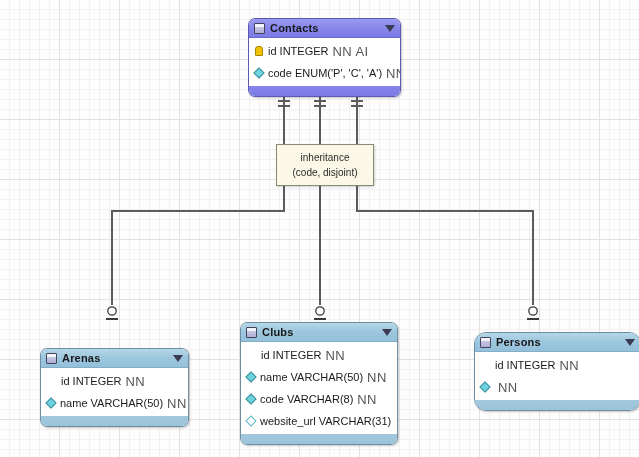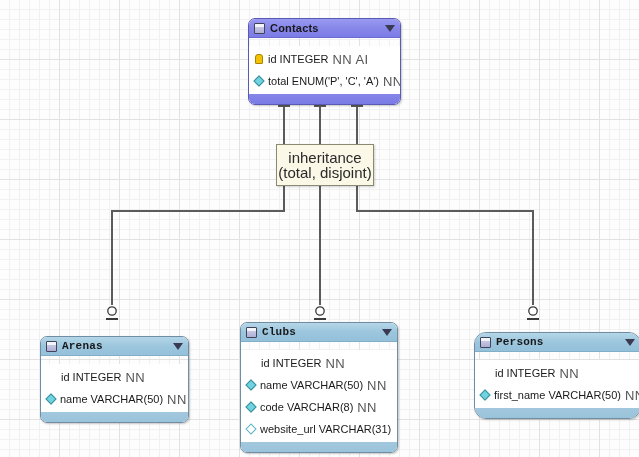--- a/index.html
+++ b/index.html
@@ -84,21 +84,20 @@
     width: 0;
     height: 0;
     border-left: 5px solid transparent;
     border-right: 5px solid transparent;
     border-top: 7px solid #3a3a52;
     margin-left: 4px;
   }
   .tbl-body {
     background: #ffffff;
     padding: 2px 0 2px 0;
-    margin-top: 8px;
   }
   .fld {
     height: 22px;
     display: flex;
     align-items: center;
     padding: 0 6px;
     box-sizing: border-box;
     font-size: 11px;
     color: #1a1a1a;
     white-space: nowrap;
@@ -153,37 +152,36 @@
   }
   .tbl.purple .tbl-foot {
     background: linear-gradient(to bottom, #8585ea 0%, #7a7ae4 100%);
   }
 
   
   .tbl.blue { border-color: #6f8ea3; }
   .tbl.blue .tbl-head {
     background: linear-gradient(to bottom, #b5d6e8 0%, #9cc6dd 50%, #94c0da 100%);
     border-bottom-color: #83aec8;
-    font-family: Liberation Mono, monospace;
   }
   .tbl.blue .tbl-foot {
     background: linear-gradient(to bottom, #a2c8de 0%, #9ac3da 100%);
   }
 
   
   #note {
     position: absolute;
     background: #fbf8e7;
     border: 1px solid #8a8a72;
     box-sizing: border-box;
     display: flex;
     flex-direction: column;
     align-items: center;
     justify-content: center;
-    font-size: 15px;
+    font-size: 10px;
     color: #2a2a2a;
     line-height: 15px;
     box-shadow: 1px 1px 2px rgba(0,0,0,0.18);
   }
 </style>
 </head>
 <body>
 
 <div id="canvas">
 
@@ -225,33 +223,33 @@
       <span class="hdr-caret"></span>
     </div>
     <div class="tbl-body">
       <div class="fld">
         <span class="fico key"></span>
         <span class="fname">id INTEGER</span>
         <span class="flags">NN AI</span>
       </div>
       <div class="fld">
         <span class="fico diamond"></span>
-        <span class="fname">total ENUM('P', 'C', 'A')</span>
+        <span class="fname">code ENUM('P', 'C', 'A')</span>
         <span class="flags">NN</span>
       </div>
     </div>
     <div class="tbl-foot"></div>
   </div>
 
   <div id="note" style="left:276px; top:144px; width:98px; height:42px;">
     <div>inheritance</div>
-    <div>(total, disjoint)</div>
-  </div>
-
-  <div class="tbl blue" style="left:40px; top:336px; width:149px;">
+    <div>(code, disjoint)</div>
+  </div>
+
+  <div class="tbl blue" style="left:40px; top:348px; width:149px;">
     <div class="tbl-head">
       <span class="hdr-icon"></span>
       <span class="hdr-title">Arenas</span>
       <span class="hdr-caret"></span>
     </div>
     <div class="tbl-body">
       <div class="fld">
         <span class="fico none"></span>
         <span class="fname">id INTEGER</span>
         <span class="flags">NN</span>
@@ -303,20 +301,19 @@
       <span class="hdr-caret"></span>
     </div>
     <div class="tbl-body">
       <div class="fld">
         <span class="fico none"></span>
         <span class="fname">id INTEGER</span>
         <span class="flags">NN</span>
       </div>
       <div class="fld">
         <span class="fico diamond"></span>
-        <span class="fname">first_name VARCHAR(50)</span>
         <span class="flags">NN</span>
       </div>
     </div>
     <div class="tbl-foot"></div>
   </div>
 
 </div>
 
 </body></html>

